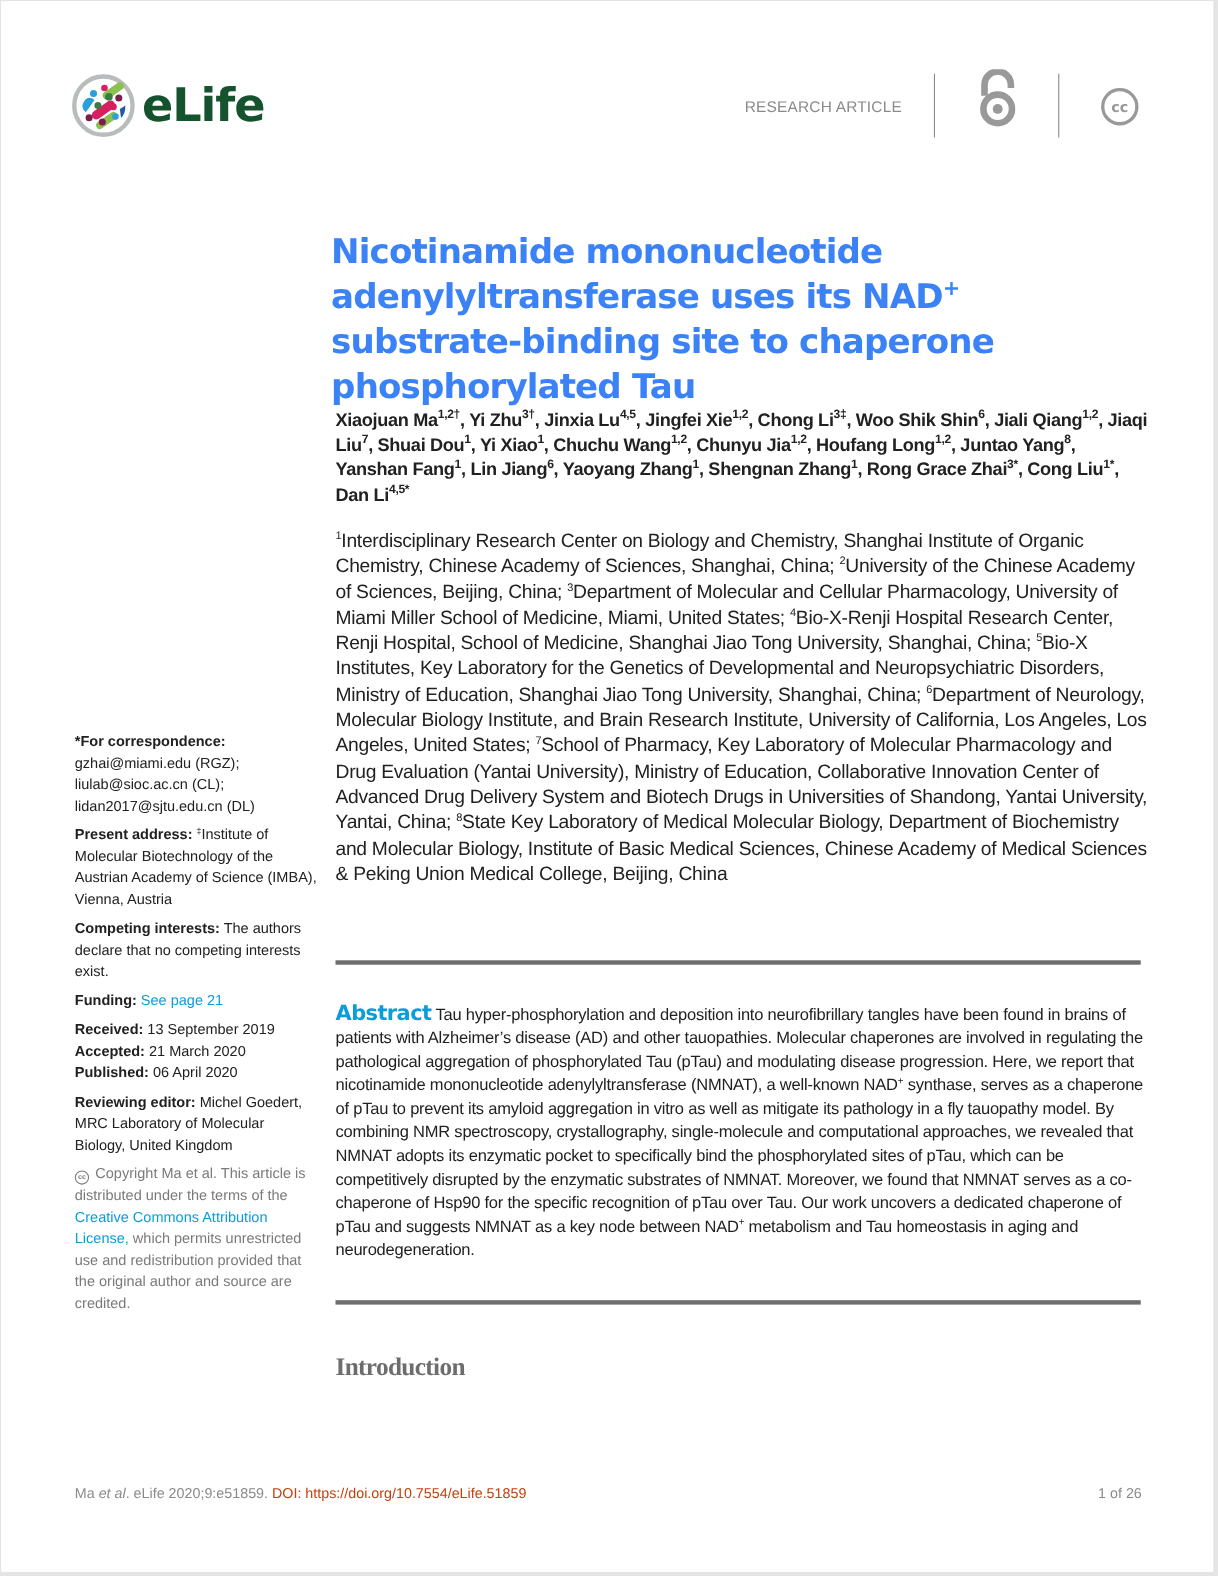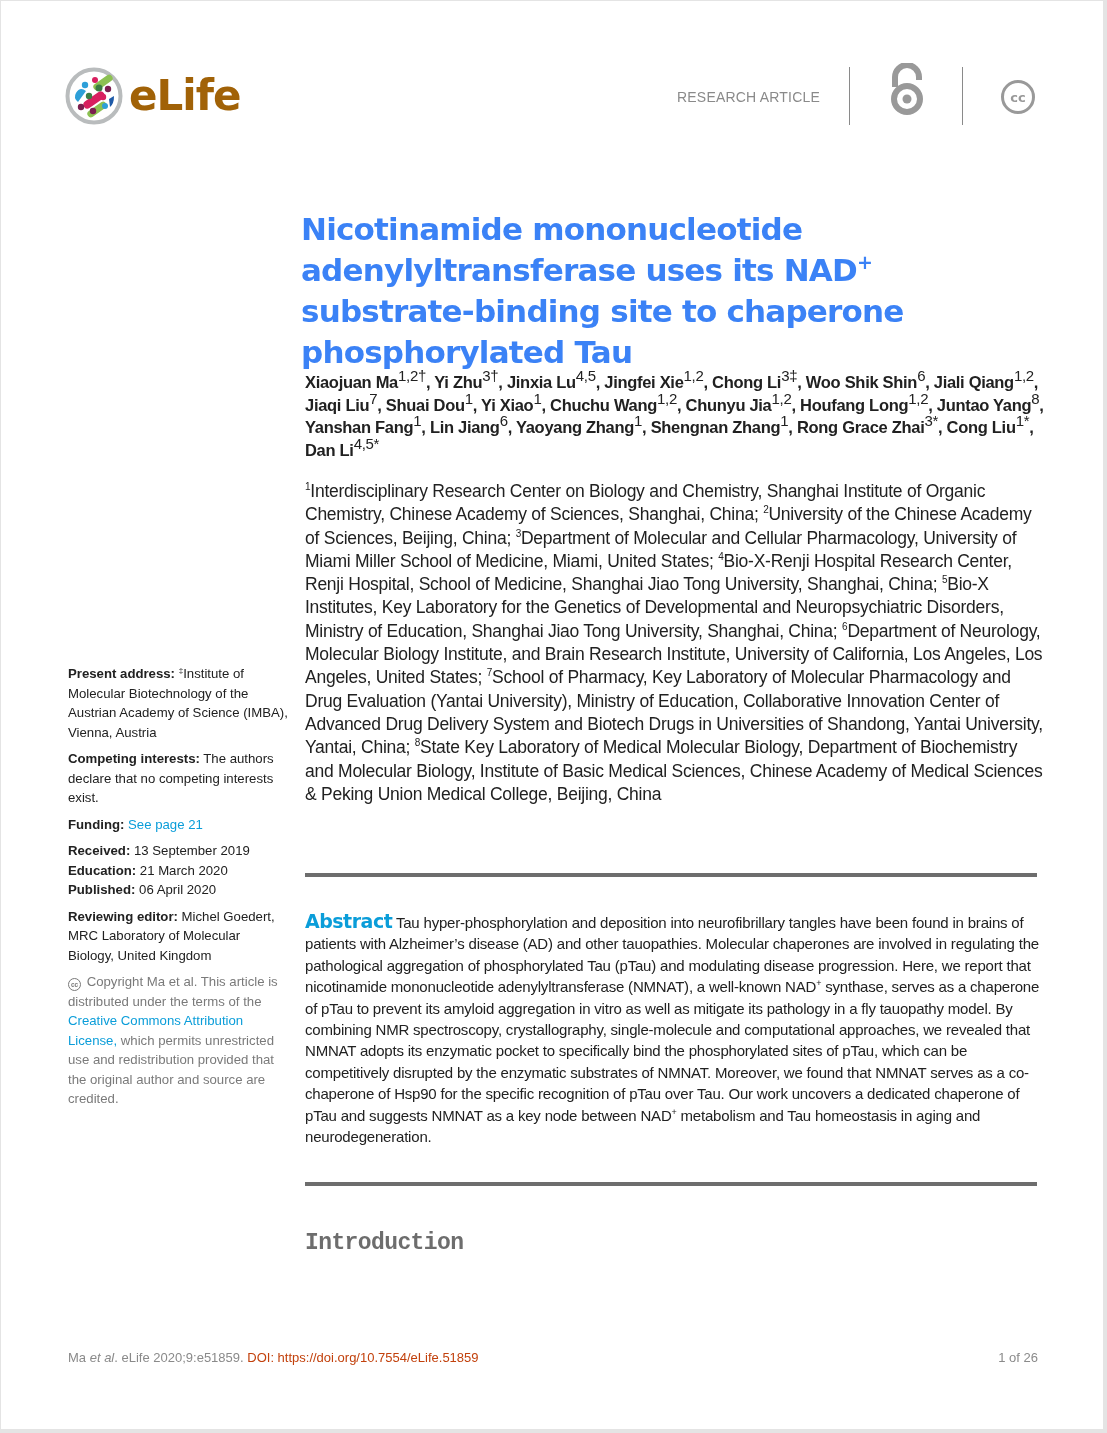--- a/index.html
+++ b/index.html
@@ -6,49 +6,49 @@
   body { width: 1107px; height: 1433px; position: relative; overflow: hidden; }
   .page {
     position: absolute; left: 1px; top: 1px; width: 1102px; height: 1428px;
     background: #ffffff;
     font-family: "Liberation Sans", sans-serif;
     color: #212121;
   }
   
   .logo { position: absolute; left: 63px; top: 65px; display: flex; align-items: center; }
   .logo svg { display: block; }
-  .logo-text { font-family: "DejaVu Sans", sans-serif; font-weight: bold; font-size: 42px; color: #a16207; margin-left: 5px; letter-spacing: -1px; line-height: 1; }
+  .logo-text { font-family: "DejaVu Sans", sans-serif; font-weight: bold; font-size: 42px; color: #14532d; margin-left: 5px; letter-spacing: -1px; line-height: 1; }
   .article-type { position: absolute; left: 676px; top: 88px; font-size: 14px; color: #8a8a8a; letter-spacing: 0.2px; }
   .hdr-divider { position: absolute; width: 1px; height: 58px; background: #8a8a8a; top: 66px; }
   .oa-icon { position: absolute; left: 886px; top: 62px; }
   .cc-icon { position: absolute; left: 999px; top: 78px; }
 
   
   .title { position: absolute; left: 284px; top: 192px; width: 740px; margin: 16px;
     font-family: "DejaVu Sans", sans-serif; font-weight: bold; font-size: 31px; line-height: 41px;
     color: #3b82f6; letter-spacing: -0.8px; }
   .title sup { font-size: 19px; vertical-align: 12px; line-height: 0; }
 
   .authors { position: absolute; left: 304px; top: 370px; width: 740px;
     font-family: "Liberation Sans", sans-serif; font-weight: bold; font-size: 16.5px; line-height: 22.5px; color: #212121; letter-spacing: -0.3px; }
-  .authors sup { font-size: 15px; vertical-align: 7px; line-height: 0; font-weight: normal; }
+  .authors sup { font-size: 11px; vertical-align: 7px; line-height: 0; font-weight: bold; }
 
   .affiliations { position: absolute; left: 304px; top: 479px; width: 740px;
     font-size: 17.5px; line-height: 23.3px; color: #212121; letter-spacing: -0.25px; }
   .affiliations sup { font-size: 10px; vertical-align: 7px; line-height: 0; }
 
   .rule { position: absolute; left: 304px; width: 732px; height: 4px; background: #6d6d6d; }
 
   .abstract { position: absolute; left: 304px; top: 910px; width: 735px;
     font-size: 15px; line-height: 21.4px; color: #212121; letter-spacing: -0.2px; }
   .abstract .abs-head { font-family: "DejaVu Sans", sans-serif; font-weight: bold; font-size: 19px; color: #0a9dd9; letter-spacing: -0.5px; margin-top: 37px; }
   .abstract sup { font-size: 9px; vertical-align: 6px; line-height: 0; }
 
   .intro-head { position: absolute; left: 304px; top: 1229px; margin: 0;
-    font-family: Liberation Mono, monospace; font-weight: bold; font-size: 23px; color: #6d6d6d; letter-spacing: -0.6px; }
+    font-family: Liberation Serif, serif; font-weight: bold; font-size: 23px; color: #6d6d6d; letter-spacing: -0.6px; }
   .intro-body { position: absolute; left: 304px; top: 1260px; width: 733px;
     font-size: 15px; line-height: 21px; color: #212121; text-align: justify; text-align-last: justify; letter-spacing: -0.15px; }
 
   
   .sidebar { position: absolute; left: 67px; top: 663px; width: 220px;
     font-size: 13.2px; line-height: 19.5px; color: #212121; }
   .sidebar .blk { margin-bottom: 7px; }
   .sidebar b { font-weight: bold; }
   .sidebar sup { font-size: 8px; vertical-align: 5px; line-height: 0; }
   .sidebar .link { color: #0a9dd9; }
@@ -120,31 +120,37 @@
   <div class="abstract">
     <span class="abs-head">Abstract</span><span> Tau hyper-phosphorylation and deposition into neurofibrillary tangles have been found in brains of patients with Alzheimer’s disease (AD) and other tauopathies. Molecular chaperones are involved in regulating the pathological aggregation of phosphorylated Tau (pTau) and modulating disease progression. Here, we report that nicotinamide mononucleotide adenylyltransferase (NMNAT), a well-known NAD</span><sup>+</sup><span> synthase, serves as a chaperone of pTau to prevent its amyloid aggregation in vitro as well as mitigate its pathology in a fly tauopathy model. By combining NMR spectroscopy, crystallography, single-molecule and computational approaches, we revealed that NMNAT adopts its enzymatic pocket to specifically bind the phosphorylated sites of pTau, which can be competitively disrupted by the enzymatic substrates of NMNAT. Moreover, we found that NMNAT serves as a co-chaperone of Hsp90 for the specific recognition of pTau over Tau. Our work uncovers a dedicated chaperone of pTau and suggests NMNAT as a key node between NAD</span><sup>+</sup><span> metabolism and Tau homeostasis in aging and neurodegeneration.</span>
   </div>
 
   <div class="rule" style="top:1181px;"></div>
 
   <h2 class="intro-head">Introduction</h2>
 
   <div class="sidebar">
     <div class="blk">
+      <b>*For correspondence:</b><br>
+      <span>gzhai@miami.edu (RGZ);</span><br>
+      <span>liulab@sioc.ac.cn (CL);</span><br>
+      <span>lidan2017@sjtu.edu.cn (DL)</span>
+    </div>
+    <div class="blk">
       <b>Present address:</b> <sup>‡</sup><span>Institute of Molecular Biotechnology of the Austrian Academy of Science (IMBA), Vienna, Austria</span>
     </div>
     <div class="blk">
       <b>Competing interests:</b><span> The authors declare that no competing interests exist.</span>
     </div>
     <div class="blk">
       <b>Funding:</b> <span class="link">See page 21</span>
     </div>
     <div class="blk">
       <b>Received:</b><span> 13 September 2019</span><br>
-      <b>Education:</b><span> 21 March 2020</span><br>
+      <b>Accepted:</b><span> 21 March 2020</span><br>
       <b>Published:</b><span> 06 April 2020</span>
     </div>
     <div class="blk">
       <b>Reviewing editor:</b><span>  Michel Goedert, MRC Laboratory of Molecular Biology, United Kingdom</span>
     </div>
     <div class="blk license">
       <span class="cc-small">cc</span><span> Copyright Ma et al. This article is distributed under the terms of the </span><span class="link">Creative Commons Attribution License,</span><span> which permits unrestricted use and redistribution provided that the original author and source are credited.</span>
     </div>
   </div>
 

